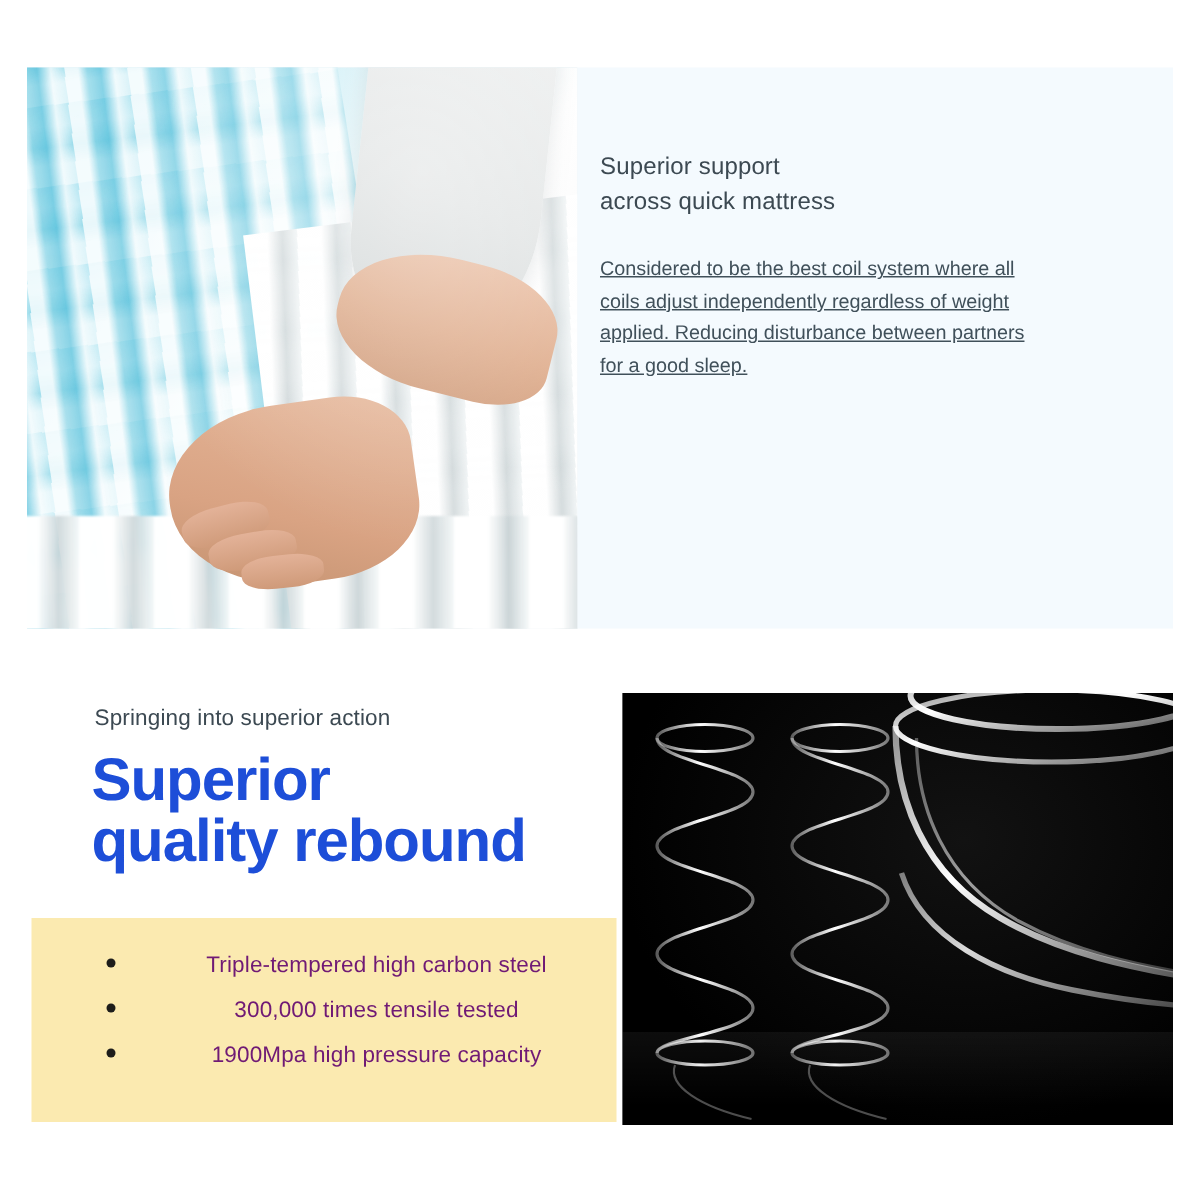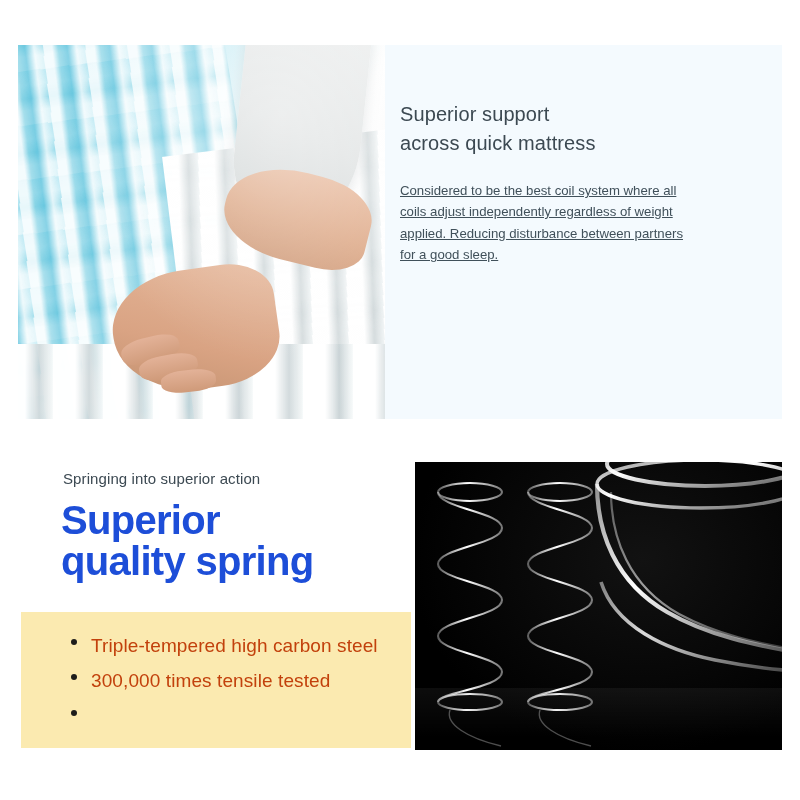--- a/index.html
+++ b/index.html
@@ -99,21 +99,21 @@
     background:radial-gradient(ellipse at 72% 18%, rgba(255,255,255,.42), rgba(255,255,255,0) 58%);
     pointer-events:none;
   }
 
   .text-panel {
     position:absolute; left:385px; top:0; width:397px; height:374px;
     background:#f4fafe;
     padding:55px 40px 0 15px;
   }
   .subhead {
-    font-size:20px; line-height:1.45; color:#3c4952; font-weight:400;
+    font-size:16px; line-height:1.45; color:#3c4952; font-weight:400;
     letter-spacing:.1px;
   }
   .bighead {
     margin-top:18px;
     font-size:40px; line-height:1.0; font-weight:700; color:#1b8ccb;
     letter-spacing:-.6px;
   }
   .bodytext {
     margin-top:22px; font-size:13.2px; line-height:1.62; color:#40505a;
     max-width:300px;
@@ -133,22 +133,22 @@
     font-size:40px; line-height:1.02; font-weight:700; color:#1d4ed8;
     letter-spacing:-.7px;
   }
   .yellow-box {
     position:absolute; left:0; top:150px; width:390px; height:136px;
     background:#fbeab0;
   }
   .bullets { list-style:none; margin:22px 0 0 48px; }
   .bullets li {
     position:relative; padding-left:22px;
-    font-size:19px; line-height:1.28; color:#c2410c;
-    margin-bottom:11px; letter-spacing:.1px;
+    font-size:15px; line-height:1.28; color:#701a75;
+    margin-bottom:11px; letter-spacing:.1px;text-align:center;
   }
   .bullets li .dot {
     position:absolute; left:2px; top:5px;
     width:6px; height:6px; border-radius:50%; background:#1d1d1a;
   }
 
   .spring-photo {
     position:absolute; left:415px; top:0; width:367px; height:288px;
     background:#000; overflow:hidden;
   }
@@ -192,35 +192,36 @@
     </div>
 
   </div>
 
   <div class="section-bot">
 
     <div class="bot-left">
       <div class="eyebrow">Springing into superior action</div>
       <div class="bighead2">
         <div>Superior</div>
-        <div>quality spring</div>
+        <div>quality rebound</div>
       </div>
 
       <div class="yellow-box">
         <ul class="bullets">
           <li>
             <span class="dot"></span>
             <span>Triple-tempered high carbon steel</span>
           </li>
           <li>
             <span class="dot"></span>
             <span>300,000 times tensile tested</span>
           </li>
           <li>
             <span class="dot"></span>
+            <span>1900Mpa high pressure capacity</span>
           </li>
         </ul>
       </div>
     </div>
 
     <div class="spring-photo">
       <div class="vig"></div>
 
       <svg width="367" height="288" viewBox="0 0 367 288" style="position:absolute;left:0;top:0;">
         <defs>

